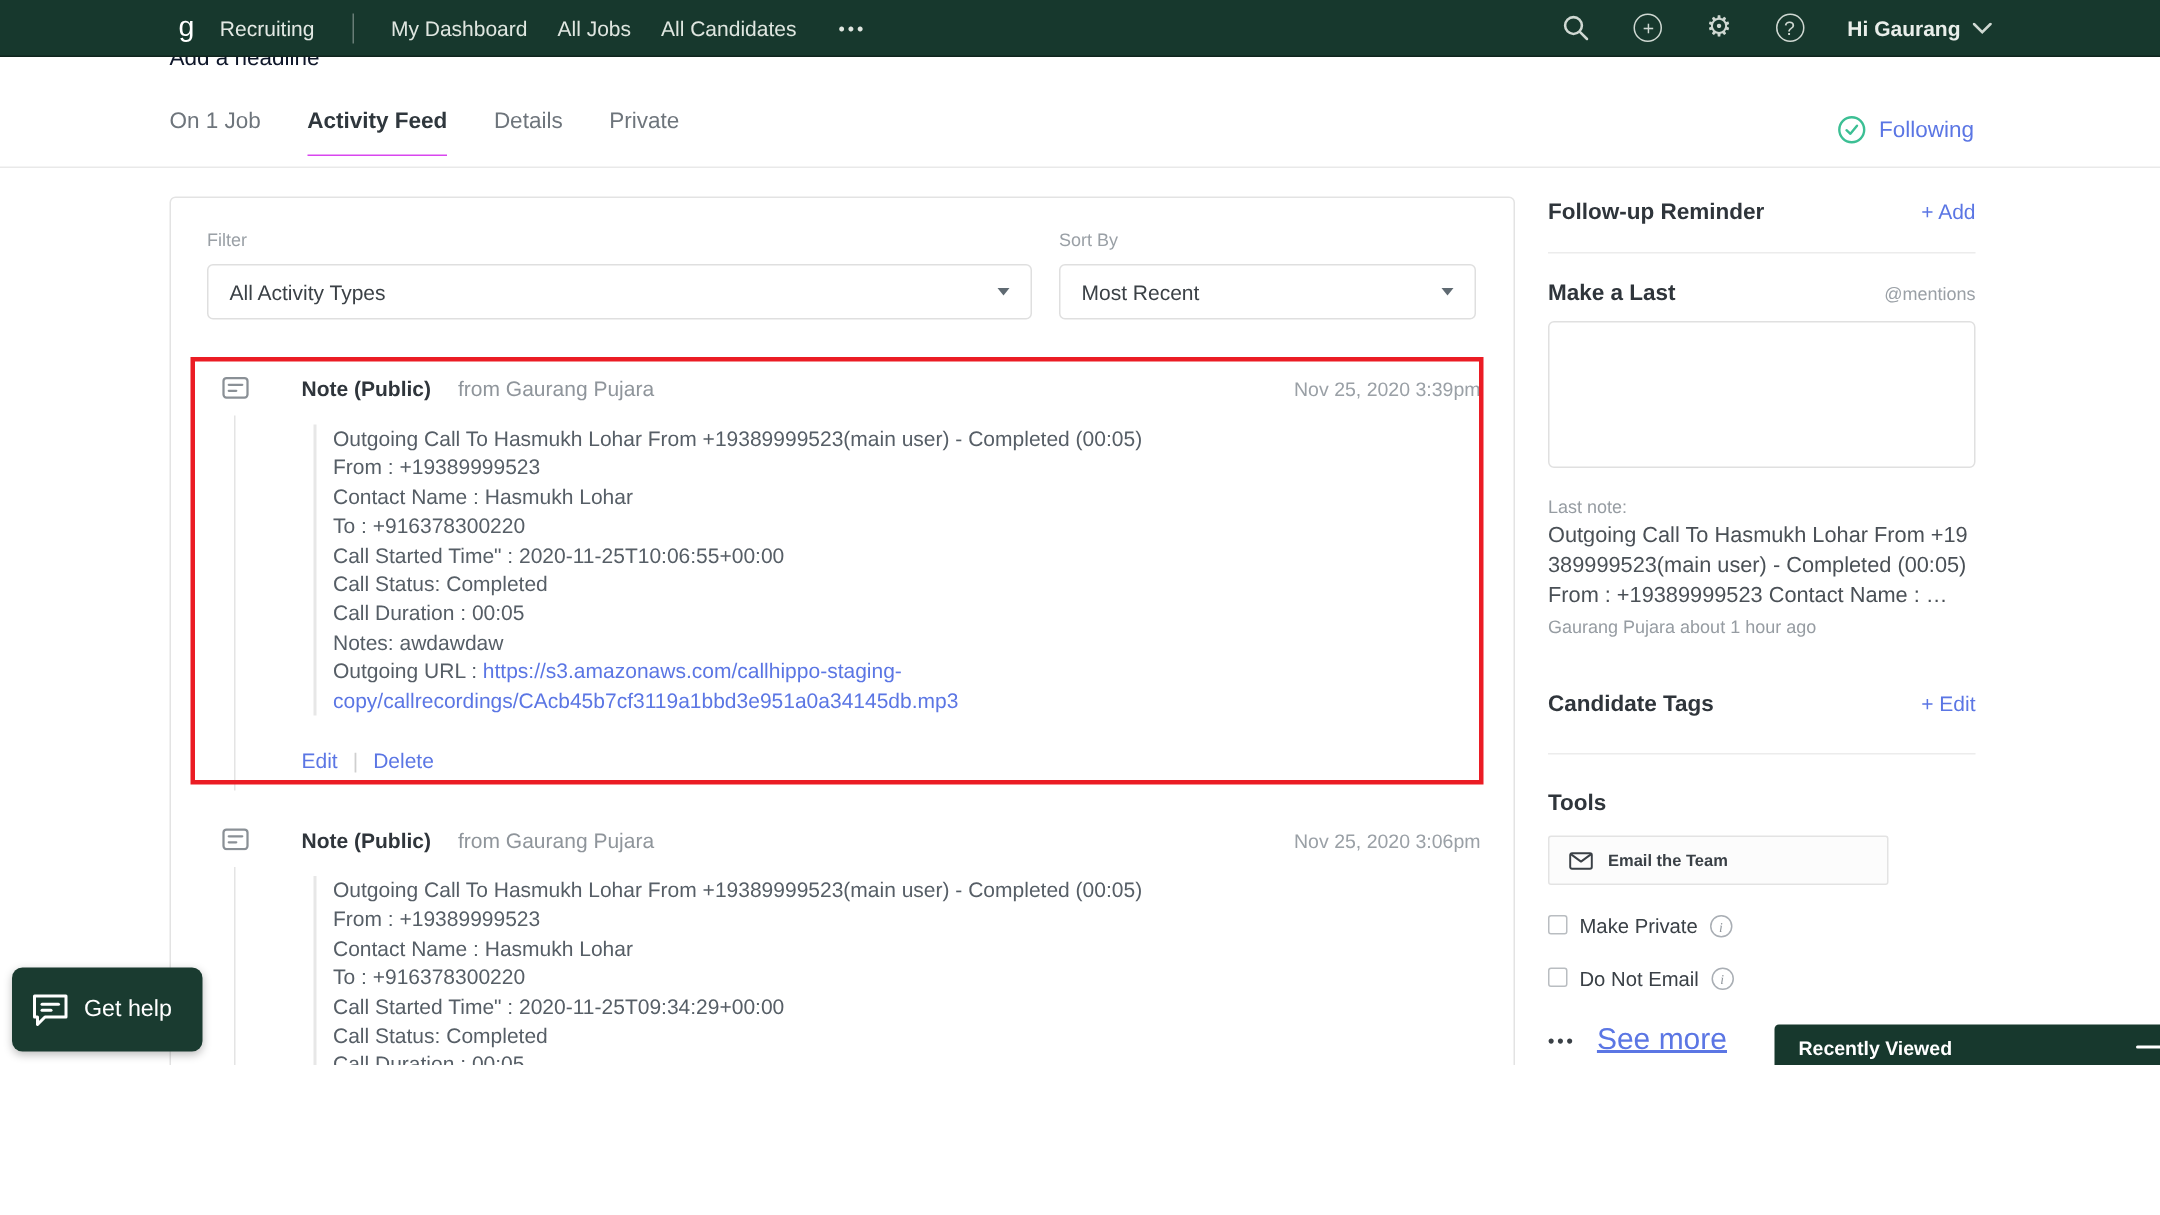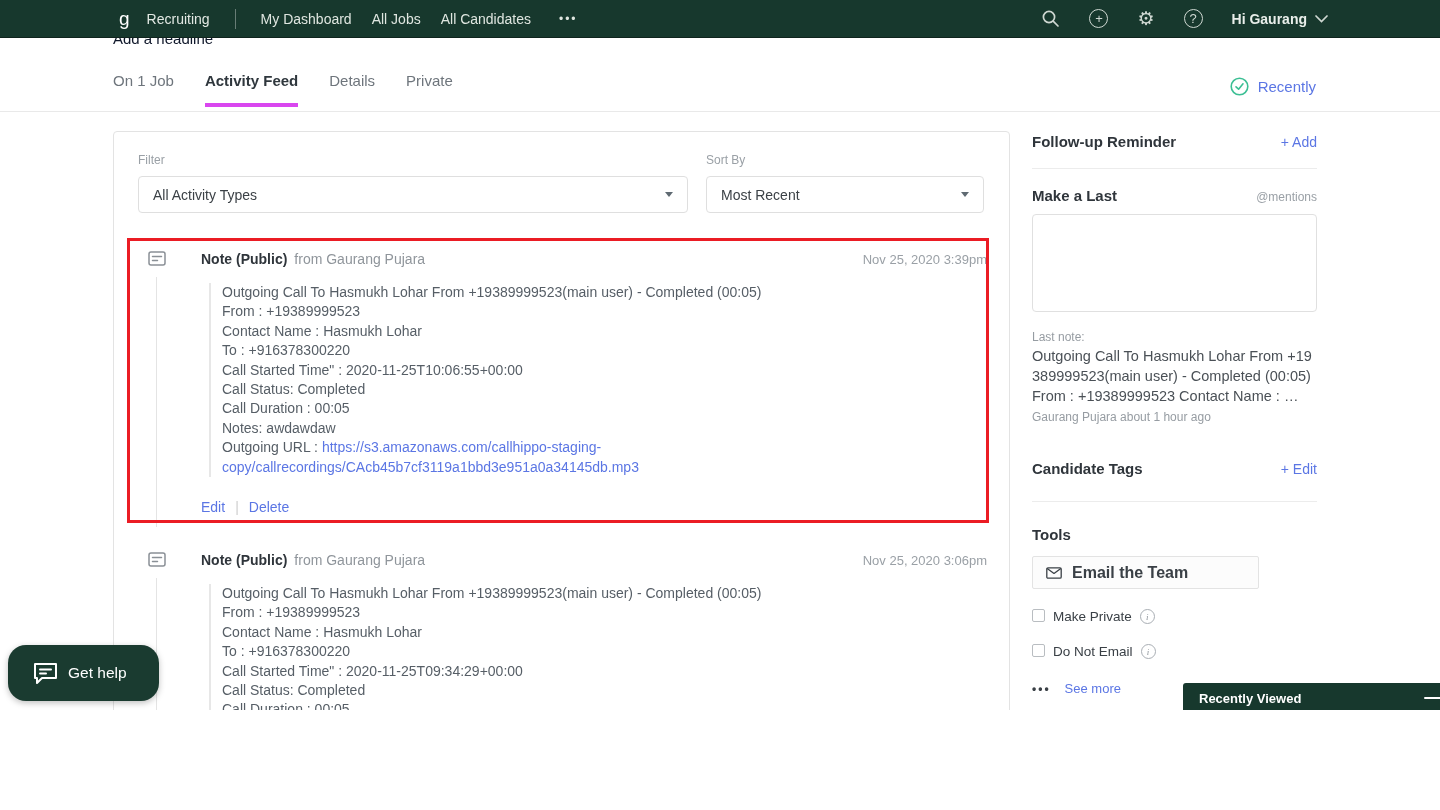--- a/index.html
+++ b/index.html
@@ -23,21 +23,21 @@
   .gear-glyph { font-size:19px; color:#cfd8d2; line-height:1; font-family:"DejaVu Sans", sans-serif; }
   .greeting { display:flex; align-items:center; gap:8px; cursor:pointer; }
   .greeting .hi { font-size:14px; font-weight:700; color:#e9eeea; }
 
   
   .headline-ghost { position:absolute; top:30px; left:113px; color:#0f172a; font-size:15px; z-index:5; }
 
   
   .tabs { position:absolute; top:72px; left:113px; display:flex; gap:31px; z-index:6; }
   .tab { font-size:15px; color:#6e757c; padding-bottom:14px; cursor:pointer; }
-  .tab.active { color:#2f373d; font-weight:600; border-bottom:4px solid #d946ef; }
+  .tab.active { color:#2f373d; font-weight:600; border-bottom:1px solid #d946ef; }
   .following { position:absolute; top:77px; right:124px; display:flex; align-items:center; gap:9px; cursor:pointer; z-index:6; }
   .following .label { color:#5b76e4; font-size:15px; }
   .page-divider { position:absolute; top:111px; left:0; width:1440px; height:1px; background:#e9e9e9; }
 
   
   .feed-card { position:absolute; left:113px; top:131px; width:897px; height:940px;
                background:#fff; border:1px solid #e3e3e3; border-radius:4px; }
   .field-label { font-size:12px; color:#9aa0a6; }
   .select-box { border:1px solid #dfdfdf; border-radius:4px; background:#fff; height:37px;
                 display:flex; align-items:center; padding:0 14px; font-size:14px; color:#3b4146; cursor:pointer; }
@@ -48,55 +48,55 @@
   .filter-group .select-box, .sort-group .select-box { margin-top:9px; }
 
   .red-frame { position:absolute; left:13px; top:106px; width:862px; height:285px;
                border:3px solid #eb1c24; z-index:9; pointer-events:none; }
 
   .note { position:absolute; left:0; width:897px; }
   .note-icon { position:absolute; left:34px; top:1px; }
   .note-timeline { position:absolute; left:42px; top:27px; width:1px; background:#e4e4e4; }
   .note-header { position:absolute; left:87px; top:1px; width:786px; display:flex; align-items:baseline; font-size:14px; }
   .note-type { font-weight:700; color:#2f353b; }
-  .note-from { color:#8f959b; margin-left:7px; }
+  .note-from { color:#8f959b; margin-left:18px; }
   .note-time { margin-left:auto; color:#9aa0a6; font-size:13px; }
   .note-body { position:absolute; left:95px; top:33px; width:770px; border-left:2px solid #e7e7e7;
                padding-left:11px; font-size:14px; color:#565e66; line-height:19.4px; }
   .note-actions { position:absolute; left:87px; font-size:14px; display:flex; align-items:flex-end; gap:10px; }
   .link { color:#5b76e4; text-decoration:none; cursor:pointer; }
   .sep { color:#cfcfcf; }
 
   
   .sidebar { position:absolute; left:1032px; top:131px; width:285px; }
   .side-row { display:flex; align-items:baseline; }
   .side-title { font-size:15px; font-weight:700; color:#2f353b; }
   .side-action { margin-left:auto; font-size:14px; color:#5b76e4; cursor:pointer; }
   .side-muted { margin-left:auto; font-size:12px; color:#9aa0a6; }
   .side-hr { border:none; border-top:1px solid #ececec; margin:0; }
   .note-textarea { width:285px; height:98px; border:1px solid #e0e0e0; border-radius:4px;
                    resize:none; font-family:"Liberation Sans", sans-serif; font-size:13px; padding:8px; }
   .lastnote-label, .lastnote-meta { font-size:12px; color:#969ca2; }
   .lastnote-excerpt { font-size:14.5px; color:#4a5056; line-height:19.8px; word-break:break-all; margin:3px 0 4px; }
   .email-btn { width:227px; height:33px; background:#fcfcfc; border:1px solid #e3e3e3; border-radius:2px;
                display:flex; align-items:center; gap:10px; padding:0 13px; cursor:pointer; }
-  .email-btn .lbl { font-size:16px; font-weight:700; color:#3a4046; }
+  .email-btn .lbl { font-size:11px; font-weight:700; color:#3a4046; }
   .check-row { display:flex; align-items:flex-start; gap:8px; margin-top:20px; cursor:pointer; }
   .checkbox { width:13px; height:13px; border:1px solid #b9bdc1; border-radius:2px; background:#fff; }
   .check-label { font-size:13.5px; color:#3a4046; }
   .info-icon { width:15px; height:15px; border:1px solid #a9aeb4; border-radius:50%; color:#8f959b;
                font-size:9px; font-style:italic; font-family:"Liberation Serif", serif;
                display:flex; align-items:center; justify-content:center; cursor:pointer; }
   .seemore-row { display:flex; align-items:center; gap:14px; margin-top:22px; }
   .dots { font-size:12px; letter-spacing:2px; color:#3a4046; font-weight:700; cursor:pointer; }
-  .seemore { font-size:13px; color:#5b76e4; cursor:pointer; }
-
-  
-  .gethelp { position:absolute; left:8px; top:645px; width:151px; height:56px; background:#1a3b30;
-             border-radius:18px; display:flex; align-items:center; gap:9px; padding:0 24px;
+  .seemore { font-size:20px; color:#5b76e4; cursor:pointer;text-decoration:underline; }
+
+  
+  .gethelp { position:absolute; left:8px; top:645px; width:127px; height:56px; background:#1a3b30;
+             border-radius:7px; display:flex; align-items:center; gap:9px; padding:0 12px;
              box-shadow:0 2px 6px rgba(0,0,0,.25); cursor:pointer; z-index:15; }
   .gethelp .lbl { color:#fff; font-size:15.5px; }
   .recently { position:absolute; left:1183px; top:683px; width:274px; height:30px; background:#17382d;
               border-radius:3px 3px 0 0; display:flex; align-items:center; padding:0 16px; z-index:15; cursor:pointer; }
   .recently .lbl { color:#fff; font-size:13px; font-weight:700; }
   .recently .minimize { margin-left:auto; width:17px; height:2px; background:#fff; border-radius:1px; cursor:pointer; }
 </style>
 </head>
 <body>
 
@@ -137,21 +137,21 @@
     <span class="tab">On 1 Job</span>
     <span class="tab active">Activity Feed</span>
     <span class="tab">Details</span>
     <span class="tab">Private</span>
   </div>
   <div class="following">
     <svg width="19" height="19" viewBox="0 0 19 19" fill="none" stroke="#3cbf94" stroke-width="1.6" stroke-linecap="round" stroke-linejoin="round">
       <circle cx="9.5" cy="9.5" r="8.3"></circle>
         <polyline points="6,9.8 8.6,12.2 13,6.8"></polyline>
     </svg>
-    <span class="label">Recently</span>
+    <span class="label">Following</span>
   </div>
   <div class="page-divider"></div>
 
   <section class="feed-card">
 
     <div class="filter-group">
       <div class="field-label">Filter</div>
       <div class="select-box">
         <span>All Activity Types</span>
         <span class="caret-down"></span>

